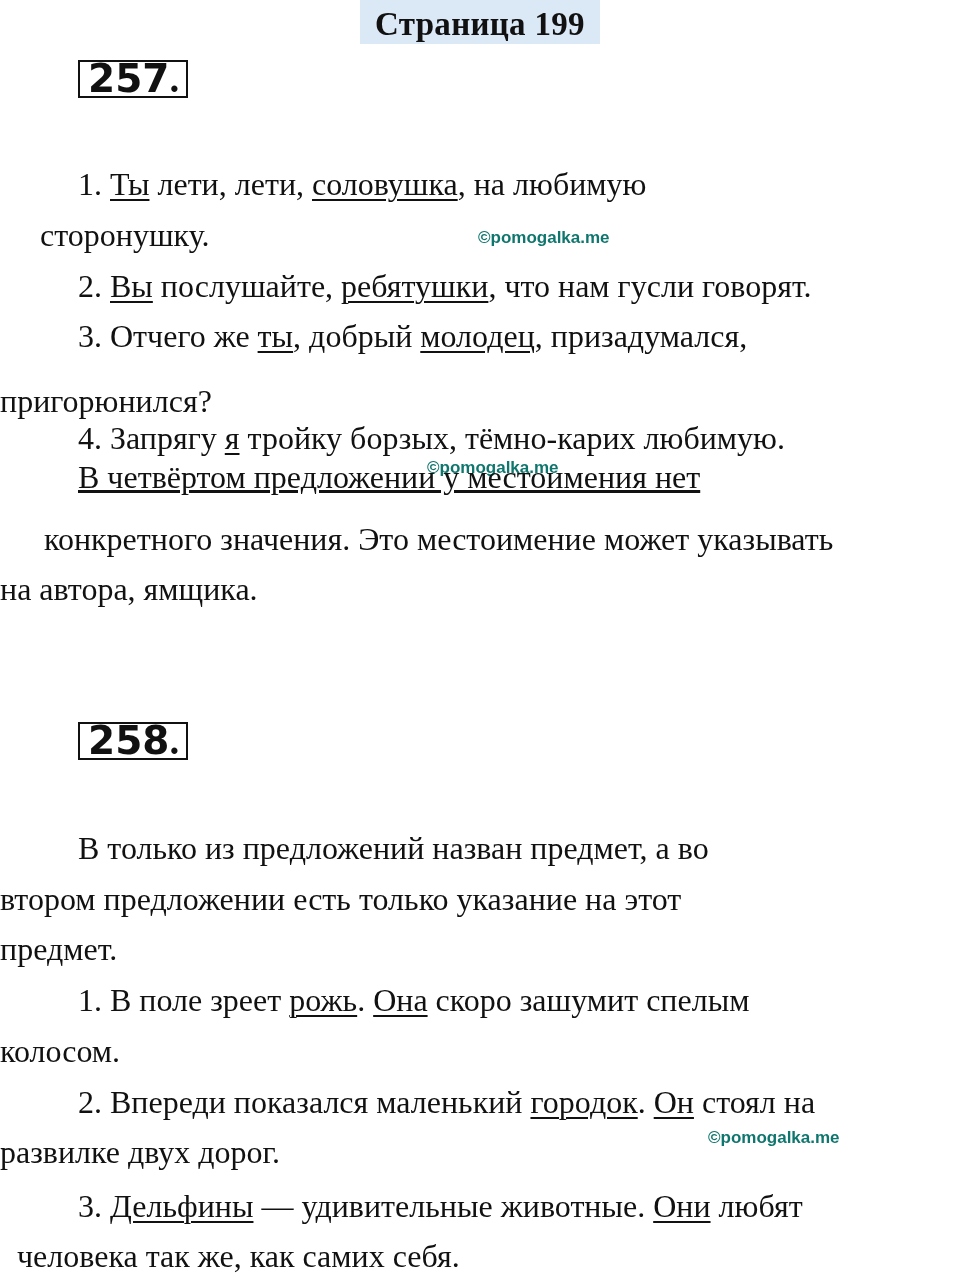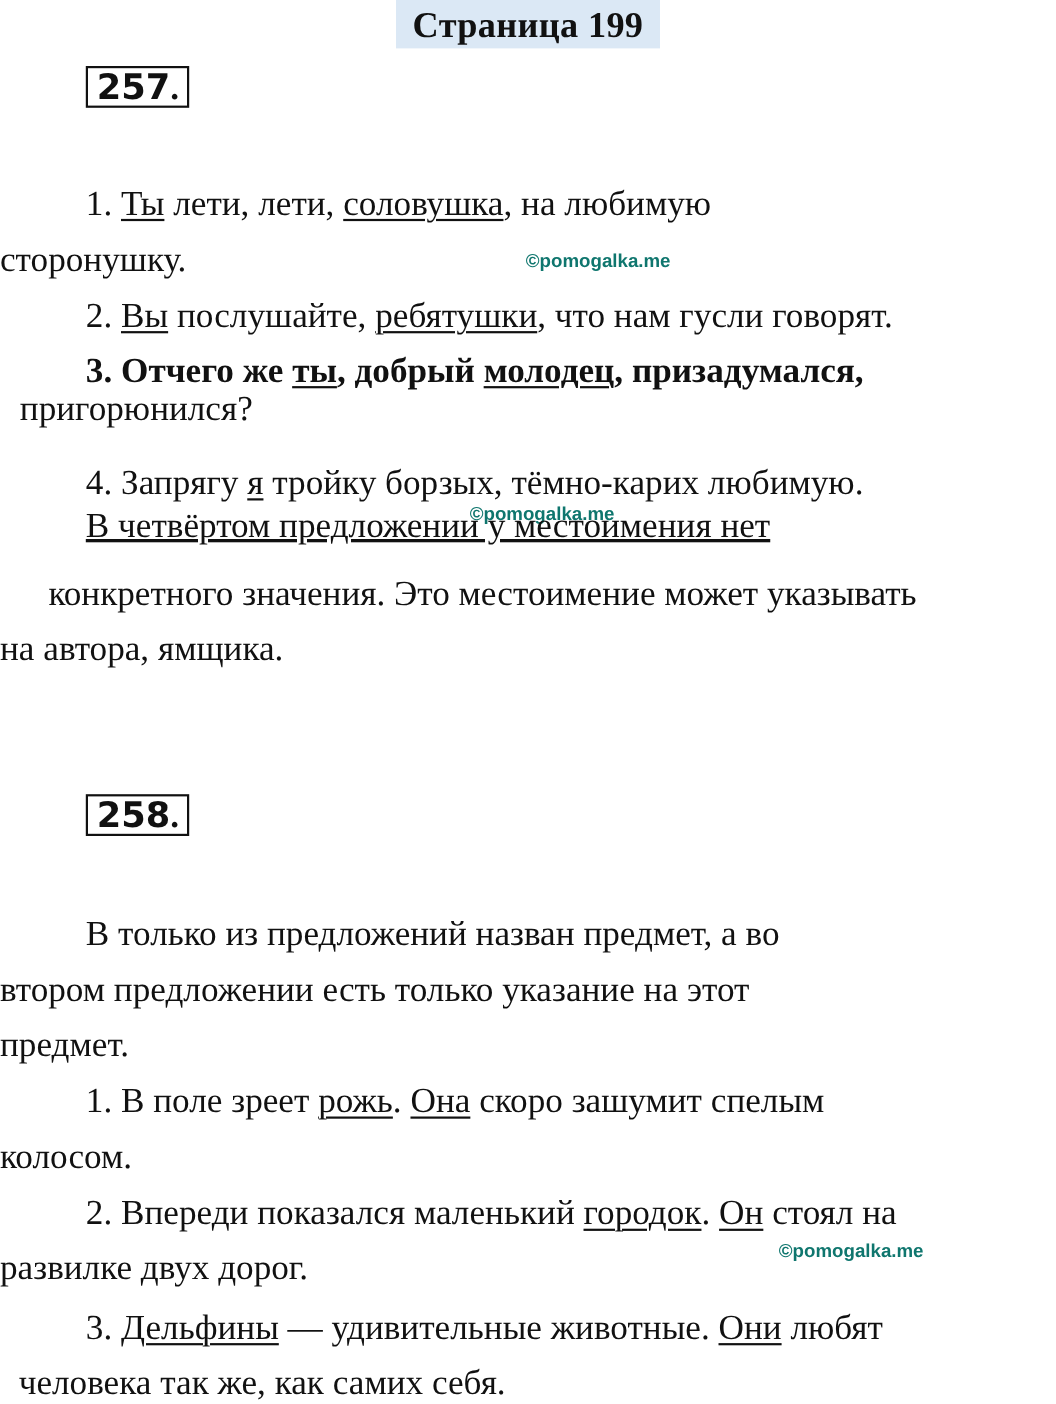--- a/index.html
+++ b/index.html
@@ -11,21 +11,21 @@
   .page-title {
     position: absolute; left: 360px; top: 0; width: 240px; height: 44px;
     background: #dbe8f5;
     font-weight: bold; font-size: 33px; line-height: 48px;
     text-align: center; letter-spacing: 0.3px;
   }
   .task-box {
     position: absolute; left: 78px;
     border: 2px solid #111;
     font-family: "DejaVu Sans", "Liberation Sans", sans-serif;
-    font-weight: bold; font-size: 32px; line-height: 34px;
+    font-weight: bold; font-size: 39px; line-height: 34px;
     padding: 0 7px 0 8px;
     height: 34px;
   }
   .task-box .dot { font-family: "Liberation Serif", serif; font-weight: bold; }
   .line {
     position: absolute; left: 0; white-space: nowrap;
     font-size: 32px; line-height: 40px;
   }
   .indent { left: 78px; }
   u { text-decoration: underline; text-decoration-thickness: 2px; text-underline-offset: 4px; text-align: center; }
@@ -36,25 +36,25 @@
   }
 </style>
 </head>
 <body>
 
 <div class="page-title">Страница 199</div>
 
 <div class="task-box" style="top:60px;"><span>257</span><span class="dot">.</span></div>
 
 <div class="line indent" style="top:164px;"><span>1. </span><u>Ты</u><span> лети, лети, </span><u>соловушка</u><span>, на любимую</span></div>
-<div class="line" style="top:215px;"><span>сторонушку.</span></div>
+<div class="line" style="top:215px;padding-left:40px;"><span>сторонушку.</span></div>
 <div class="watermark" style="left:478px; top:228px;">©pomogalka.me</div>
 <div class="line indent" style="top:266px;"><span>2. </span><u>Вы</u><span> послушайте, </span><u>ребятушки</u><span>, что нам гусли говорят.</span></div>
-<div class="line indent" style="top:316px;font-weight:bold;"><span>3. Отчего же </span><u>ты</u><span>, добрый </span><u>молодец</u><span>, призадумался,</span></div>
-<div class="line" style="top:351px;padding-left:18px;"><span>пригорюнился?</span></div>
+<div class="line indent" style="top:316px;"><span>3. Отчего же </span><u>ты</u><span>, добрый </span><u>молодец</u><span>, призадумался,</span></div>
+<div class="line" style="top:381px;"><span>пригорюнился?</span></div>
 <div class="line indent" style="top:418px;"><span>4. Запрягу </span><u>я</u><span> тройку борзых, тёмно-карих любимую.</span></div>
 <div class="watermark" style="left:427px; top:458px;">©pomogalka.me</div>
 <div class="line indent" style="top:457px;text-decoration:underline;"><span>В четвёртом предложении у местоимения нет</span></div>
 <div class="line" style="top:519px;margin-left:44px;"><span>конкретного значения. Это местоимение может указывать</span></div>
 <div class="line" style="top:569px;"><span>на автора, ямщика.</span></div>
 
 <div class="task-box" style="top:722px;"><span>258</span><span class="dot">.</span></div>
 
 <div class="line indent" style="top:828px;"><span>В только из предложений назван предмет, а во</span></div>
 <div class="line" style="top:879px;"><span>втором предложении есть только указание на этот</span></div>

